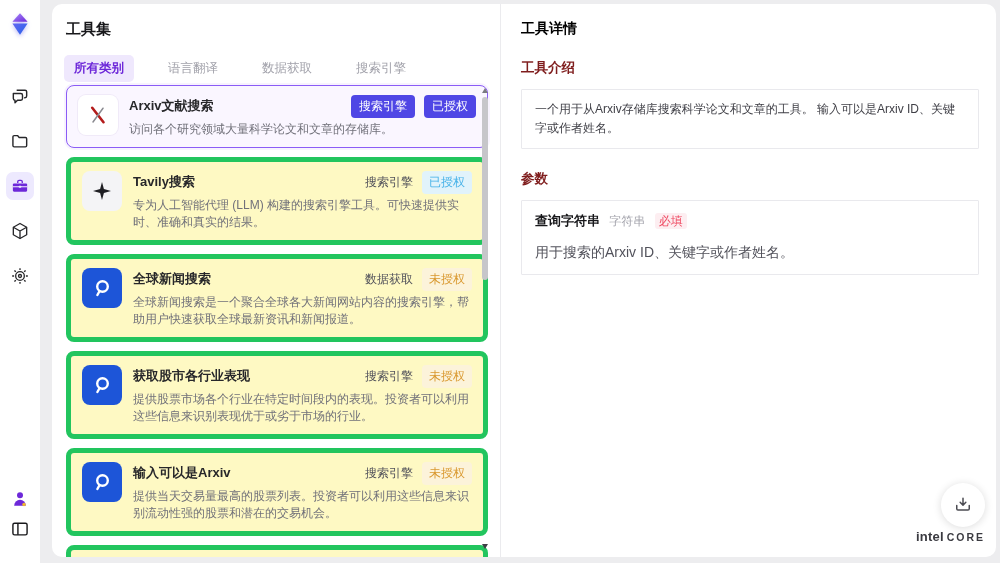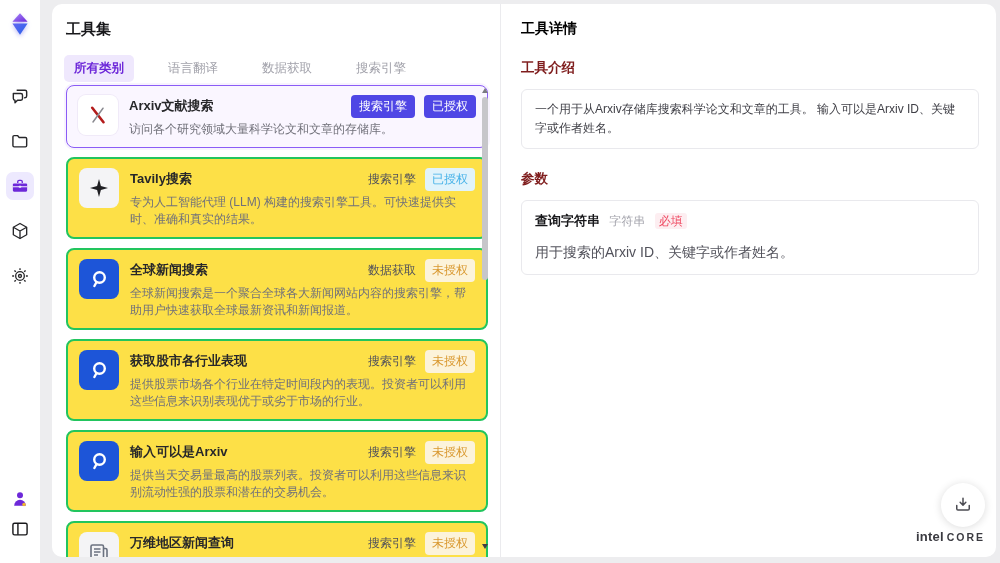--- a/index.html
+++ b/index.html
@@ -19,21 +19,21 @@
 
   
   .panel { position:absolute; left:52px; top:4px; width:944px; height:553px; background:#ffffff; border-radius:10px; }
   .left-sec { position:absolute; left:0; top:0; width:448px; height:100%; overflow:hidden; }
   .page-title { position:absolute; left:14px; top:16px; font-size:15px; font-weight:bold; color:#18181b; }
   .tabs { position:absolute; left:12px; top:51px; display:flex; gap:24px; align-items:center; }
   .tab { font-size:12.5px; color:#a1a1aa; padding:5px 10px; border-radius:5px; cursor:pointer; white-space:nowrap; }
   .tab.active { background:#efe8fd; color:#6d28d9; font-weight:bold; }
 
   .cards { position:absolute; left:14px; top:81px; width:422px; }
-  .card { display:flex; gap:11px; background:#fde047; border:2px solid #22c55e; border-radius:8px; padding:9px 11px; margin-bottom:9px; cursor:pointer; }
+  .card { display:flex; gap:11px; background:#fef9c3; border:5px solid #22c55e; border-radius:8px; padding:9px 11px; margin-bottom:9px; cursor:pointer; }
   .card.selected { border:1.5px solid #8b5cf6; background:#faf6ff; box-shadow:0 0 0 2px rgba(139,92,246,.07); }
   .card-icon { width:40px; height:40px; border-radius:8px; flex:none; display:grid; place-items:center; }
   .card-icon svg { width:24px; height:24px; display:block; }
   .icon-arxiv { background:#ffffff; box-shadow:0 0 0 1px #f0eaf8; }
   .icon-tavily { background:#f4f4f6; }
   .icon-blue { background:#1d55d8; }
   .icon-news { background:#f4f4f6; }
   .card-body { flex:1; min-width:0; }
   .card-head { display:flex; align-items:flex-start; }
   .card-title { flex:1; font-size:13px; font-weight:bold; color:#27272a; padding-top:2px; }
@@ -50,21 +50,21 @@
   .sb-up { top:0; border-bottom:5px solid #7a7a80; }
   .sb-down { bottom:0; border-top:5px solid #3f3f46; }
   .sb-thumb { position:absolute; left:1px; top:9px; width:6px; height:183px; background:#c6c6ca; border-radius:3px; cursor:grab; }
 
   .v-divider { position:absolute; left:448px; top:0; width:1px; height:100%; background:#ebebee; }
 
   
   .right-sec { position:absolute; left:449px; top:0; width:495px; height:100%; padding:16px 0 0 20px; }
   .detail-title { font-size:14px; font-weight:bold; color:#000000; }
   .section-head { font-size:13.5px; font-weight:bold; color:#7f1d1d; margin-top:21px; }
-  .detail-box { width:458px; border:1px solid #e9e9ed; border-radius:6px; background:#fff; padding:10px 13px; margin-top:12px; font-size:12px; color:#3f3f46; line-height:1.6; }
+  .detail-box { width:458px; border:1px solid #e9e9ed; border-radius:1px; background:#fff; padding:10px 13px; margin-top:12px; font-size:12px; color:#3f3f46; line-height:1.6; }
   .param-row .param-name { font-size:13px; font-weight:bold; color:#18181b; }
   .param-row .param-type { font-size:12px; color:#a1a1aa; margin-left:6px; font-weight:normal; }
   .param-row .param-req { font-size:12px; color:#ef4b63; background:#fdeef1; padding:1px 4px; border-radius:3px; margin-left:6px; font-weight:normal; }
   .param-desc { font-size:14px; color:#52525b; margin-top:9px; }
 
   
   .fab { position:absolute; left:941px; top:483px; width:44px; height:44px; border-radius:50%; background:#fff; box-shadow:0 1px 8px rgba(0,0,0,.14); display:grid; place-items:center; z-index:6; cursor:pointer; }
   .fab svg { width:20px; height:20px; display:block; }
   .brand { position:absolute; left:916px; top:527px; width:84px; text-align:left; color:#3a3a40; z-index:6; white-space:nowrap; }
   .brand .b1 { font-size:13px; font-weight:bold; letter-spacing:.2px; }

